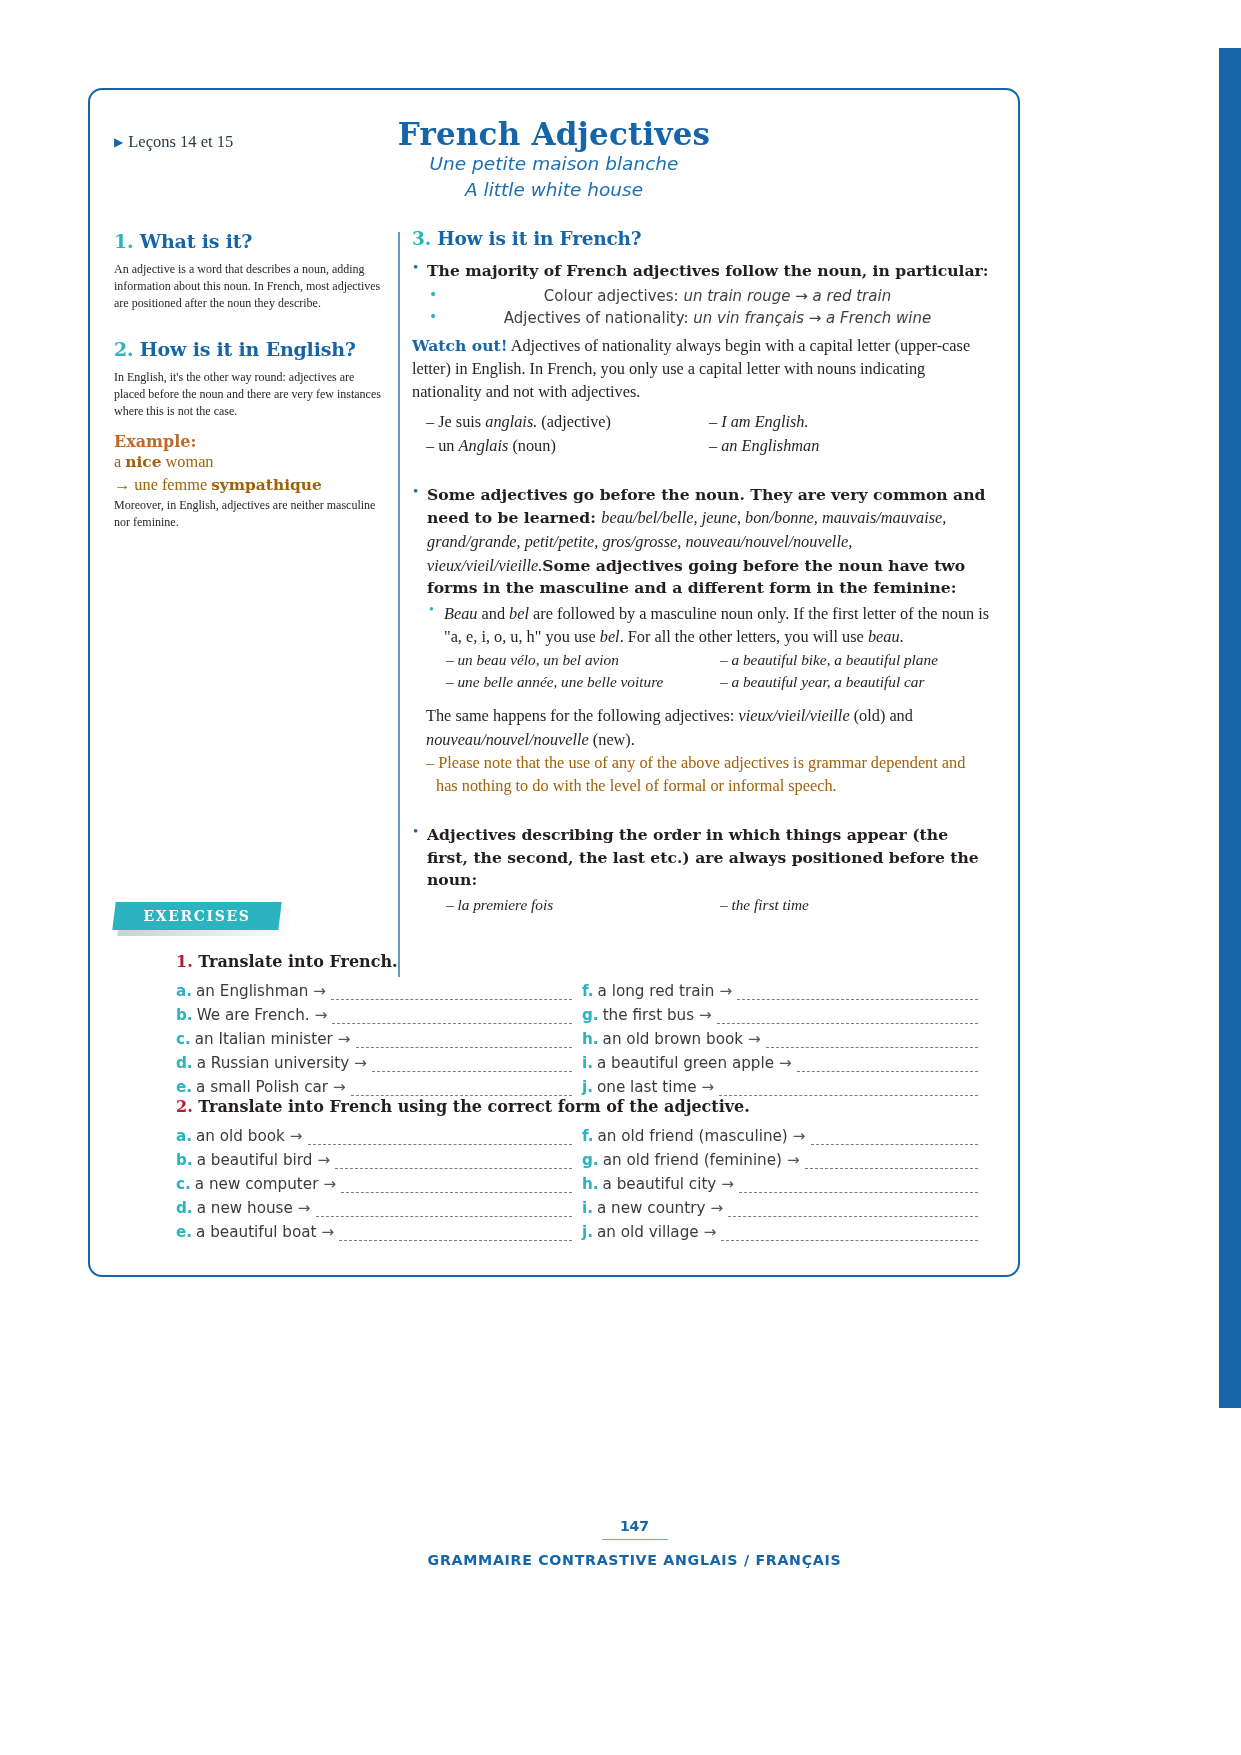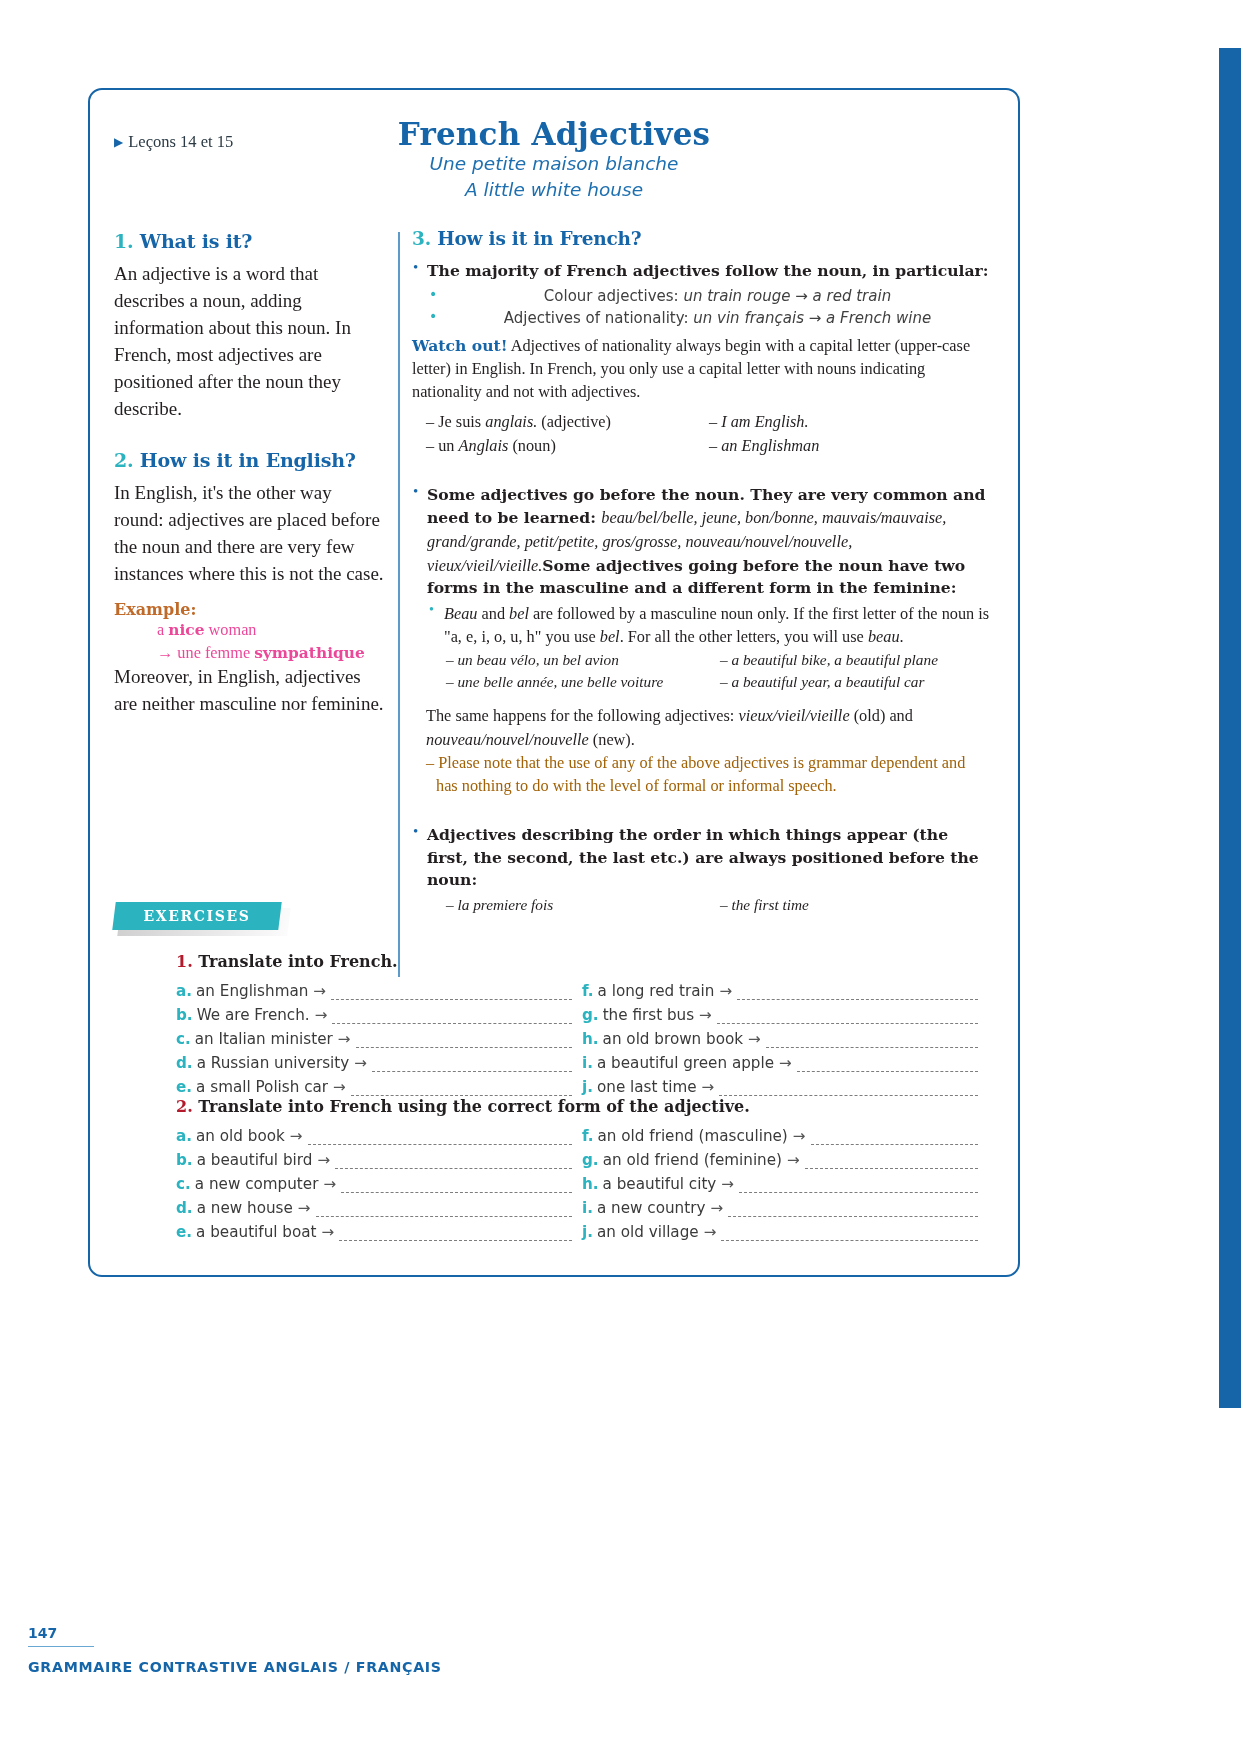--- a/index.html
+++ b/index.html
@@ -108,40 +108,39 @@
     font-size: 19px;
     color: #1565a8;
     margin: 0 0 9px 0;
     letter-spacing: -.2px;
   }
   .sec-head .num { color: #2bb3c0; }
   .sec-head.r { font-size: 18.5px; margin-bottom: 11px; }
 
   .body-txt {
     font-family: "Liberation Serif", serif;
-    font-size: 19px;
+    font-size: 12px;
     line-height: 1.42;
     color: #231f20;
     margin: 0;
   }
   .gap { height: 26px; }
 
   .example-lbl {
     font-family: "DejaVu Serif", serif;
     font-weight: bold;
     font-size: 16px;
     color: #c06a2a;
     margin-top: 12px;
   }
   .example-line {
     font-family: "Liberation Serif", serif;
     font-size: 16.3px;
-    color: #ec4899;
+    color: #a16207;
     line-height: 1.4;
-    margin-left: 43px;
   }
   .example-line b { font-family: "DejaVu Serif", serif; font-weight: bold; font-size: 15.4px; }
 
   
   .blt {
     position: relative;
     padding-left: 15px;
     margin-bottom: 2px;
   }
   .blt::before {
@@ -333,22 +332,22 @@
     height: 11px;
     min-width: 24px;
     margin-right: 10px;
   }
 
   
   .footer {
     position: absolute;
     left: 0;
     right: 0;
-    top: 1624px;
-    text-align: left;
+    top: 1517px;
+    text-align: center;
     padding-left: 28px;
   }
   .page-no {
     font-family: "DejaVu Sans", sans-serif;
     font-weight: bold;
     font-size: 14px;
     color: #1565a8;
     padding-bottom: 5px;
     display: inline-block;
     border-bottom: 1.4px solid #6aa8d4;

